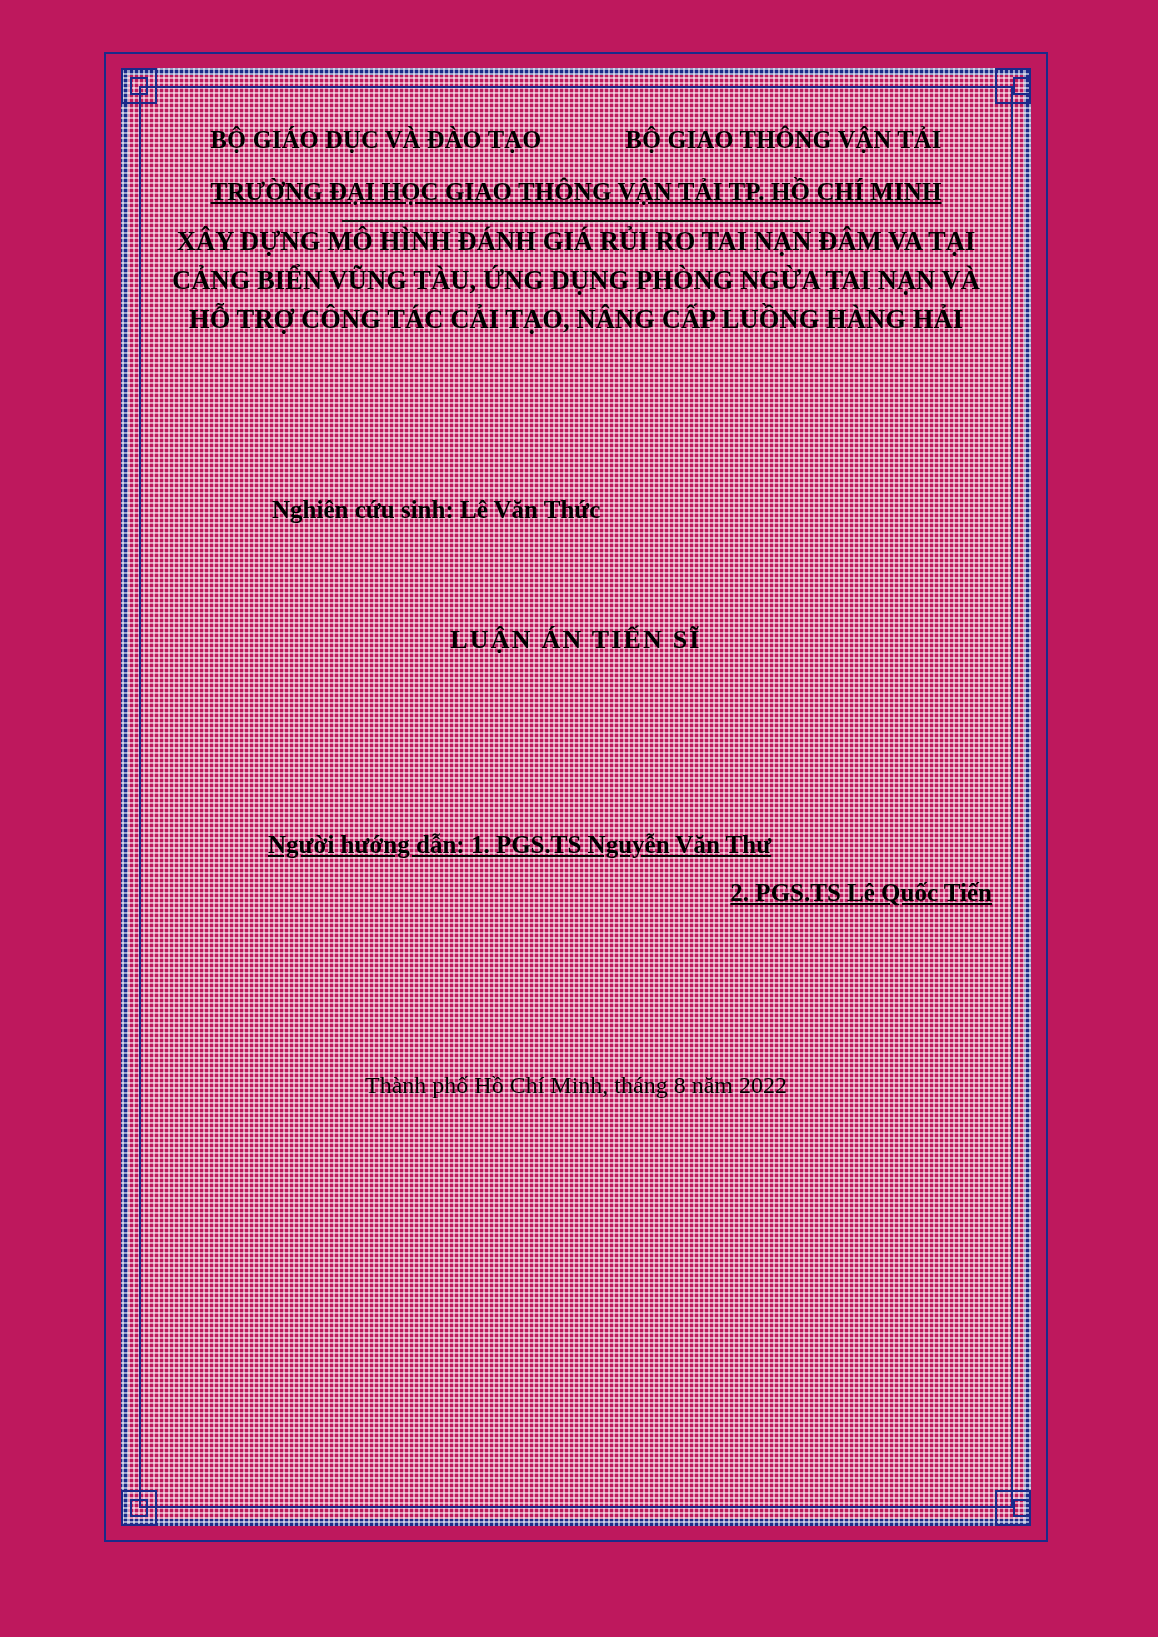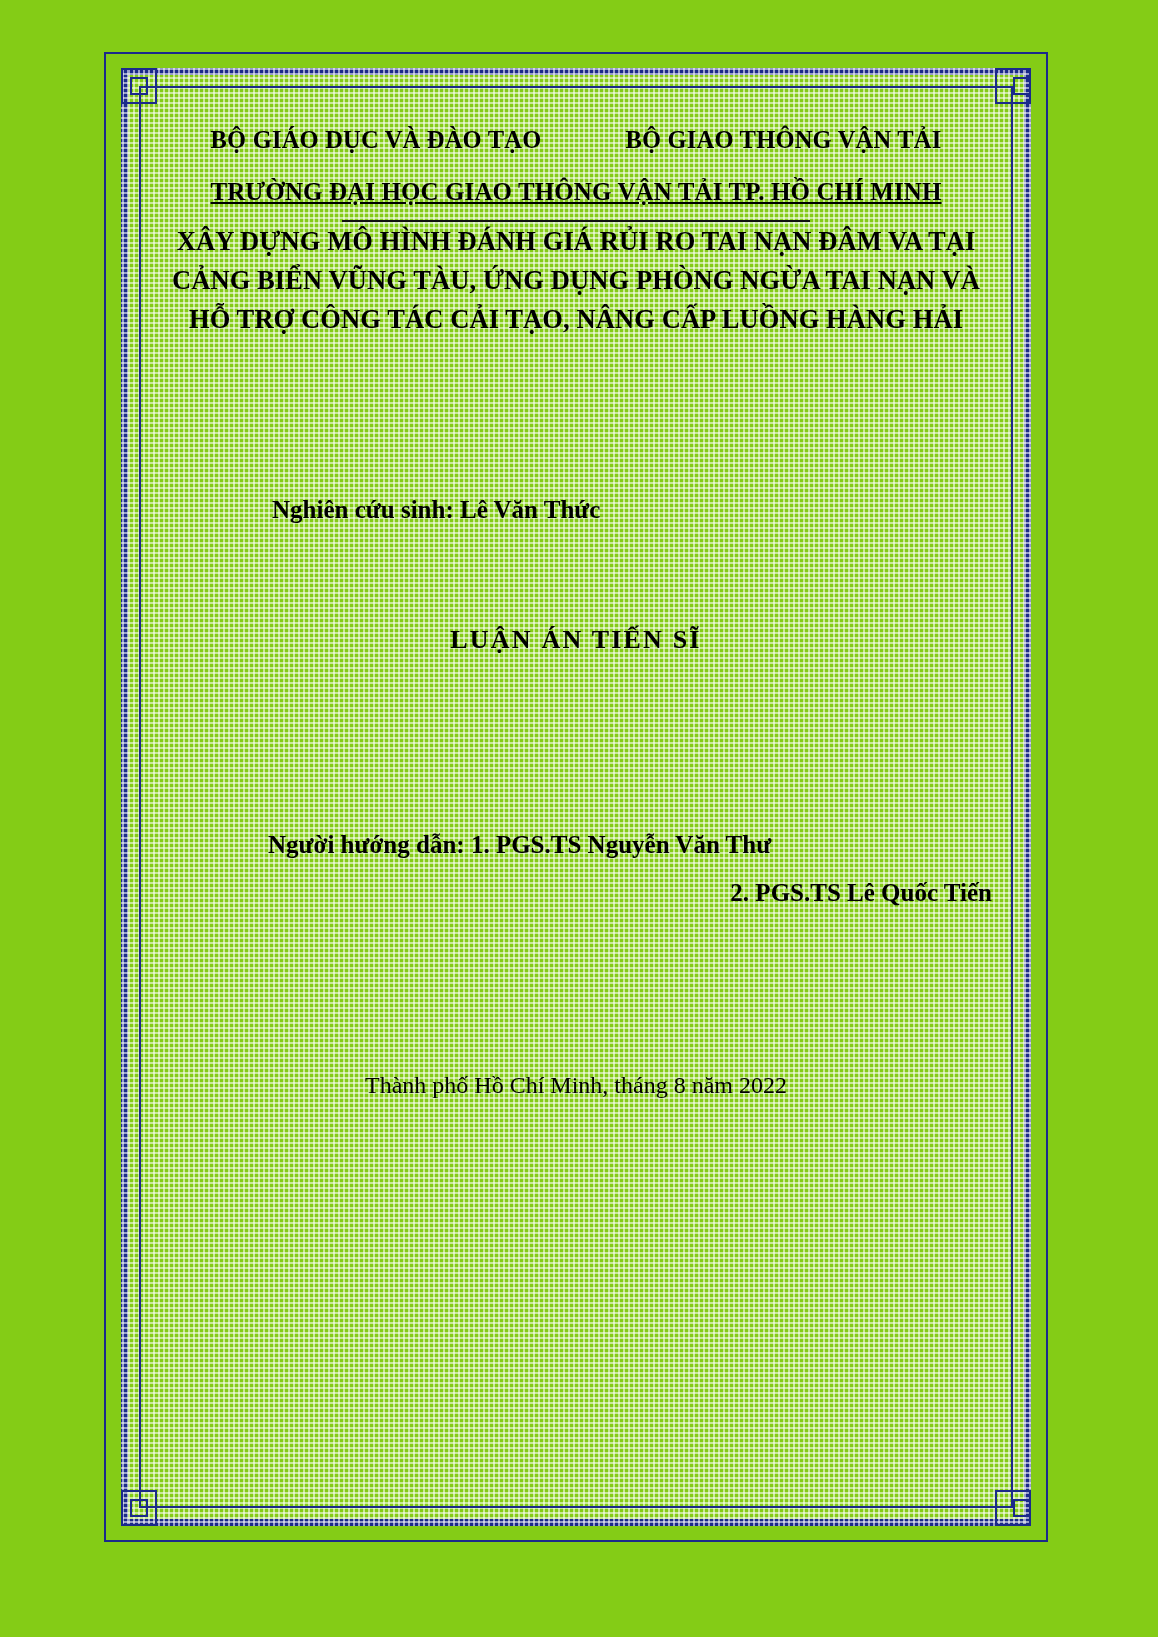--- a/index.html
+++ b/index.html
@@ -15,21 +15,21 @@
     position: relative;
     overflow: hidden;
   }
 
   
   .page {
     position: absolute;
     left: 0; top: 0;
     width: 1158px;
     height: 1637px;
-    background: #84cc16;
+    background: #be185d;
   }
 
   
   .frame-outer {
     position: absolute;
     left: 104px;
     top: 52px;
     width: 944px;
     height: 1490px;
     border: 2px solid #1b2a8a;
@@ -154,20 +154,21 @@
     font-size: 26px;
     font-weight: bold;
     letter-spacing: 2.2px;
   }
 
   .advisors {
     margin-top: 166px;
     font-size: 25px;
     font-weight: bold;
     line-height: 1.9;
+    text-decoration: underline;
   }
   .advisor-1 { text-align: left; padding-left: 108px; }
   .advisor-2 { text-align: right; padding-left: 348px; }
 
   .place-date {
     margin-top: 156px;
     font-size: 24px;
     font-weight: normal;
   }
 </style>

